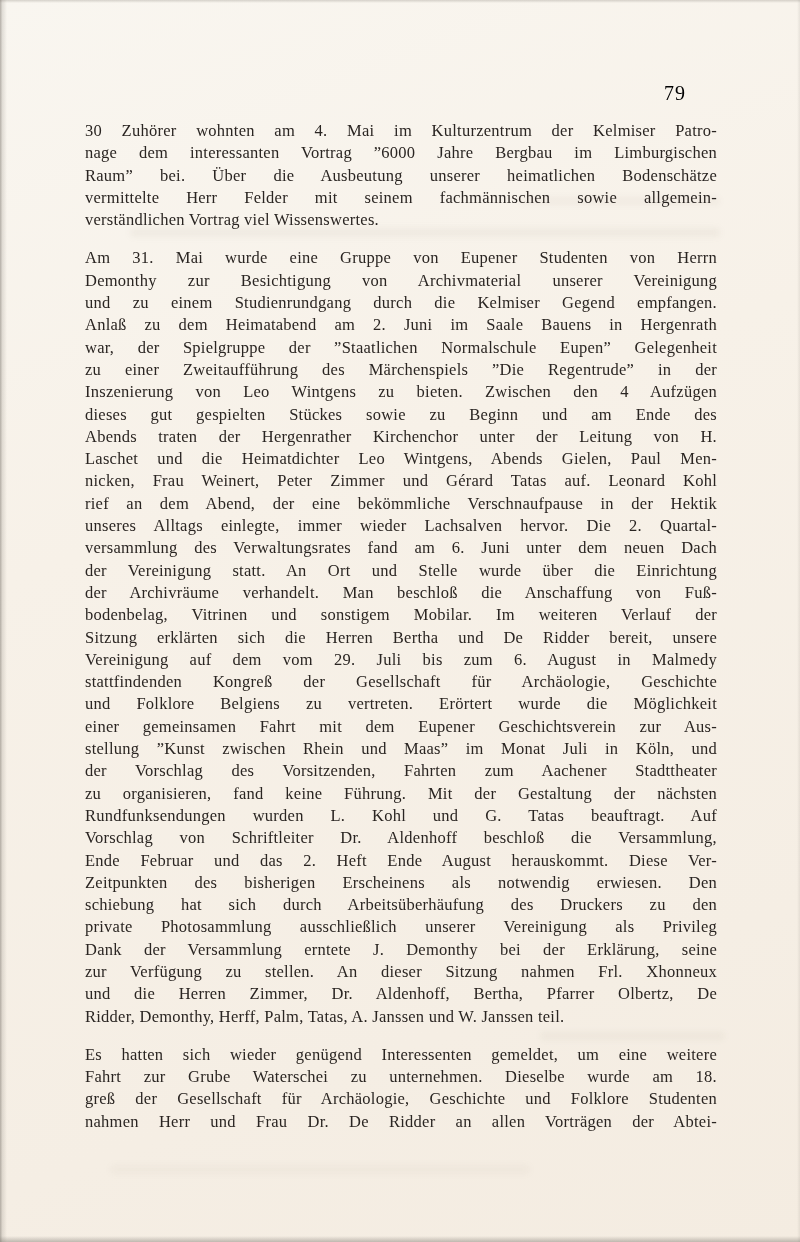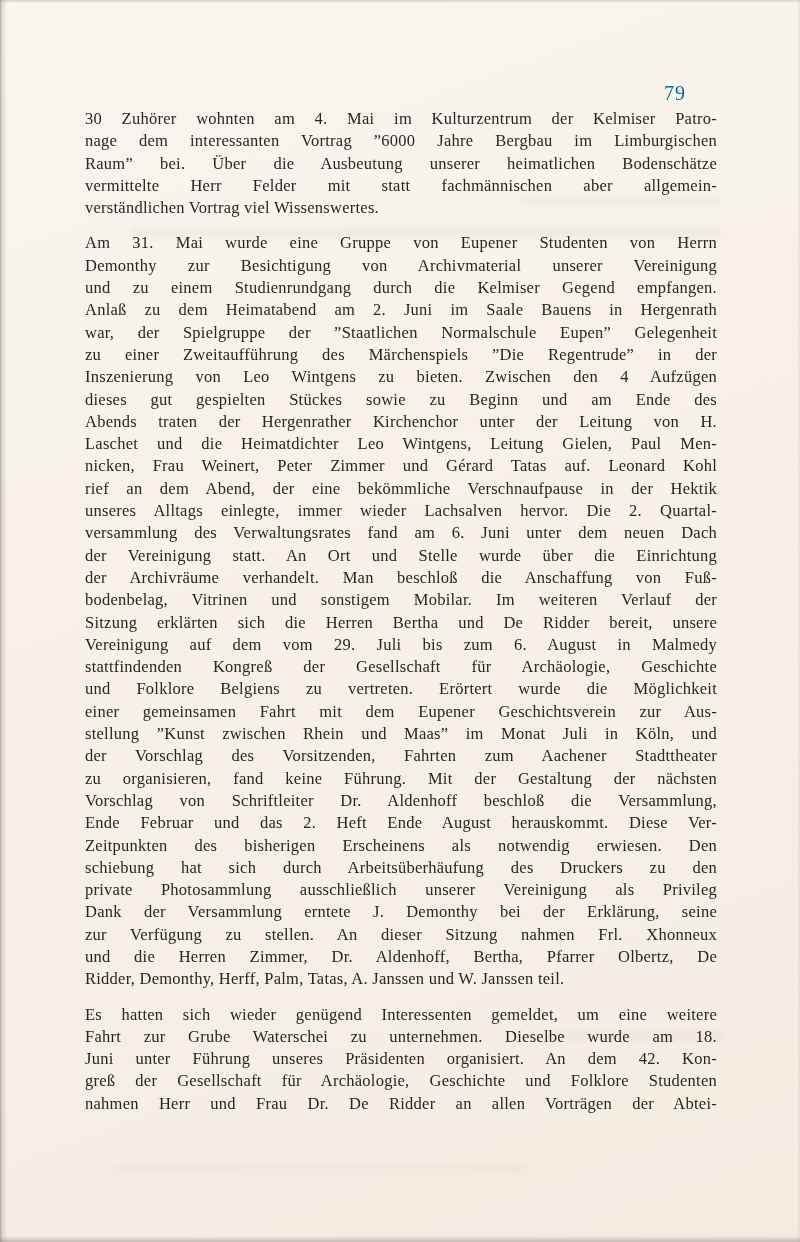--- a/index.html
+++ b/index.html
@@ -49,34 +49,34 @@
   .smudge.s2 { left: 520px; top: 197px; width: 200px; height: 8px; opacity: .45; }
   .smudge.s3 { left: 540px; top: 1032px; width: 185px; height: 8px; opacity: .45; }
   .smudge.s4 { left: 110px; top: 1165px; width: 420px; height: 9px; opacity: .35; }
 
   .page-number {
     position: absolute;
     top: 82px;
     left: 664px;
     font-size: 20px;
     letter-spacing: 1px;
-    color: #0369a1;
+    color: #000000;
   }
 
   .text-block {
     position: absolute;
     left: 85px;
     top: 104px;
     width: 632px;
     color: #2a2522;
     font-size: 16.5px;
     line-height: 22.3px;
     letter-spacing: 0.25px;
   }
-  .paragraph { margin: 4px 0 13px 0; }
+  .paragraph { margin: 16px 0 13px 0; }
   .paragraph:last-child { margin-bottom: 0; }
   .line {
     text-align: justify;
     text-align-last: justify;
     white-space: normal;
   }
   .line.last {
     text-align-last: left;
   }
 </style>
@@ -93,59 +93,59 @@
 <div class="smudge s3"></div>
 <div class="smudge s4"></div>
 
 <div class="page-number">79</div>
 
 <div class="text-block">
     <div class="paragraph">
       <div class="line">30 Zuhörer wohnten am 4. Mai im Kulturzentrum der Kelmiser Patro-</div>
       <div class="line">nage dem interessanten Vortrag ”6000 Jahre Bergbau im Limburgischen</div>
       <div class="line">Raum” bei. Über die Ausbeutung unserer heimatlichen Bodenschätze</div>
-      <div class="line">vermittelte Herr Felder mit statt fachmännischen aber allgemein-</div>
+      <div class="line">vermittelte Herr Felder mit seinem fachmännischen sowie allgemein-</div>
       <div class="line last">verständlichen Vortrag viel Wissenswertes.</div>
     </div>
     <div class="paragraph">
       <div class="line">Am 31. Mai wurde eine Gruppe von Eupener Studenten von Herrn</div>
       <div class="line">Demonthy zur Besichtigung von Archivmaterial unserer Vereinigung</div>
       <div class="line">und zu einem Studienrundgang durch die Kelmiser Gegend empfangen.</div>
       <div class="line">Anlaß zu dem Heimatabend am 2. Juni im Saale Bauens in Hergenrath</div>
       <div class="line">war, der Spielgruppe der ”Staatlichen Normalschule Eupen” Gelegenheit</div>
       <div class="line">zu einer Zweitaufführung des Märchenspiels ”Die Regentrude” in der</div>
       <div class="line">Inszenierung von Leo Wintgens zu bieten. Zwischen den 4 Aufzügen</div>
       <div class="line">dieses gut gespielten Stückes sowie zu Beginn und am Ende des</div>
       <div class="line">Abends traten der Hergenrather Kirchenchor unter der Leitung von H.</div>
-      <div class="line">Laschet und die Heimatdichter Leo Wintgens, Leitung Gielen, Paul Men-</div>
+      <div class="line">Laschet und die Heimatdichter Leo Wintgens, Abends Gielen, Paul Men-</div>
       <div class="line">nicken, Frau Weinert, Peter Zimmer und Gérard Tatas auf. Leonard Kohl</div>
       <div class="line">rief an dem Abend, der eine bekömmliche Verschnaufpause in der Hektik</div>
       <div class="line">unseres Alltags einlegte, immer wieder Lachsalven hervor. Die 2. Quartal-</div>
       <div class="line">versammlung des Verwaltungsrates fand am 6. Juni unter dem neuen Dach</div>
       <div class="line">der Vereinigung statt. An Ort und Stelle wurde über die Einrichtung</div>
       <div class="line">der Archivräume verhandelt. Man beschloß die Anschaffung von Fuß-</div>
       <div class="line">bodenbelag, Vitrinen und sonstigem Mobilar. Im weiteren Verlauf der</div>
       <div class="line">Sitzung erklärten sich die Herren Bertha und De Ridder bereit, unsere</div>
       <div class="line">Vereinigung auf dem vom 29. Juli bis zum 6. August in Malmedy</div>
       <div class="line">stattfindenden Kongreß der Gesellschaft für Archäologie, Geschichte</div>
       <div class="line">und Folklore Belgiens zu vertreten. Erörtert wurde die Möglichkeit</div>
       <div class="line">einer gemeinsamen Fahrt mit dem Eupener Geschichtsverein zur Aus-</div>
       <div class="line">stellung ”Kunst zwischen Rhein und Maas” im Monat Juli in Köln, und</div>
       <div class="line">der Vorschlag des Vorsitzenden, Fahrten zum Aachener Stadttheater</div>
       <div class="line">zu organisieren, fand keine Führung. Mit der Gestaltung der nächsten</div>
+      <div class="line">Rundfunksendungen wurden L. Kohl und G. Tatas beauftragt. Auf</div>
       <div class="line">Vorschlag von Schriftleiter Dr. Aldenhoff beschloß die Versammlung,</div>
       <div class="line">Ende Februar und das 2. Heft Ende August herauskommt. Diese Ver-</div>
       <div class="line">Zeitpunkten des bisherigen Erscheinens als notwendig erwiesen. Den</div>
       <div class="line">schiebung hat sich durch Arbeitsüberhäufung des Druckers zu den</div>
       <div class="line">private Photosammlung ausschließlich unserer Vereinigung als Privileg</div>
       <div class="line">Dank der Versammlung erntete J. Demonthy bei der Erklärung, seine</div>
       <div class="line">zur Verfügung zu stellen. An dieser Sitzung nahmen Frl. Xhonneux</div>
       <div class="line">und die Herren Zimmer, Dr. Aldenhoff, Bertha, Pfarrer Olbertz, De</div>
       <div class="line last">Ridder, Demonthy, Herff, Palm, Tatas, A. Janssen und W. Janssen teil.</div>
     </div>
     <div class="paragraph">
       <div class="line">Es hatten sich wieder genügend Interessenten gemeldet, um eine weitere</div>
       <div class="line">Fahrt zur Grube Waterschei zu unternehmen. Dieselbe wurde am 18.</div>
-      <div class="line">Juni unter Führung unseres Präsidenten organisiert. An dem 42. Kon-</div>
       <div class="line">greß der Gesellschaft für Archäologie, Geschichte und Folklore Studenten</div>
       <div class="line">nahmen Herr und Frau Dr. De Ridder an allen Vorträgen der Abtei-</div>
     </div>
   </div>
 
 </body></html>

